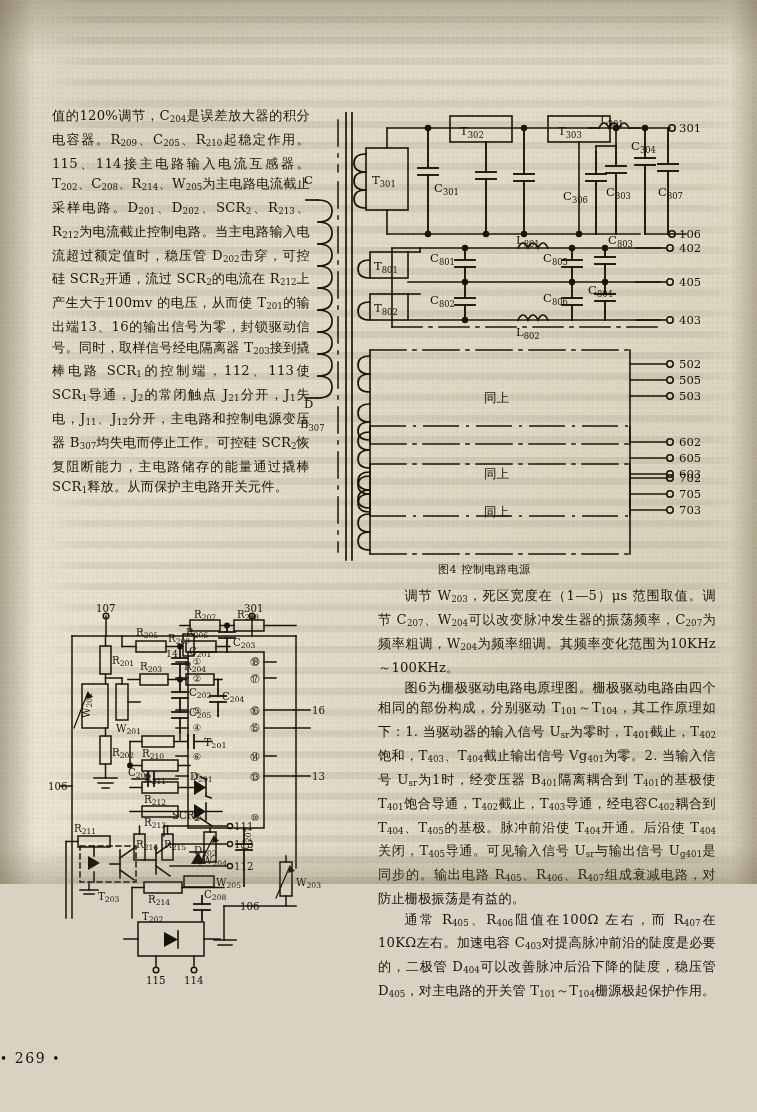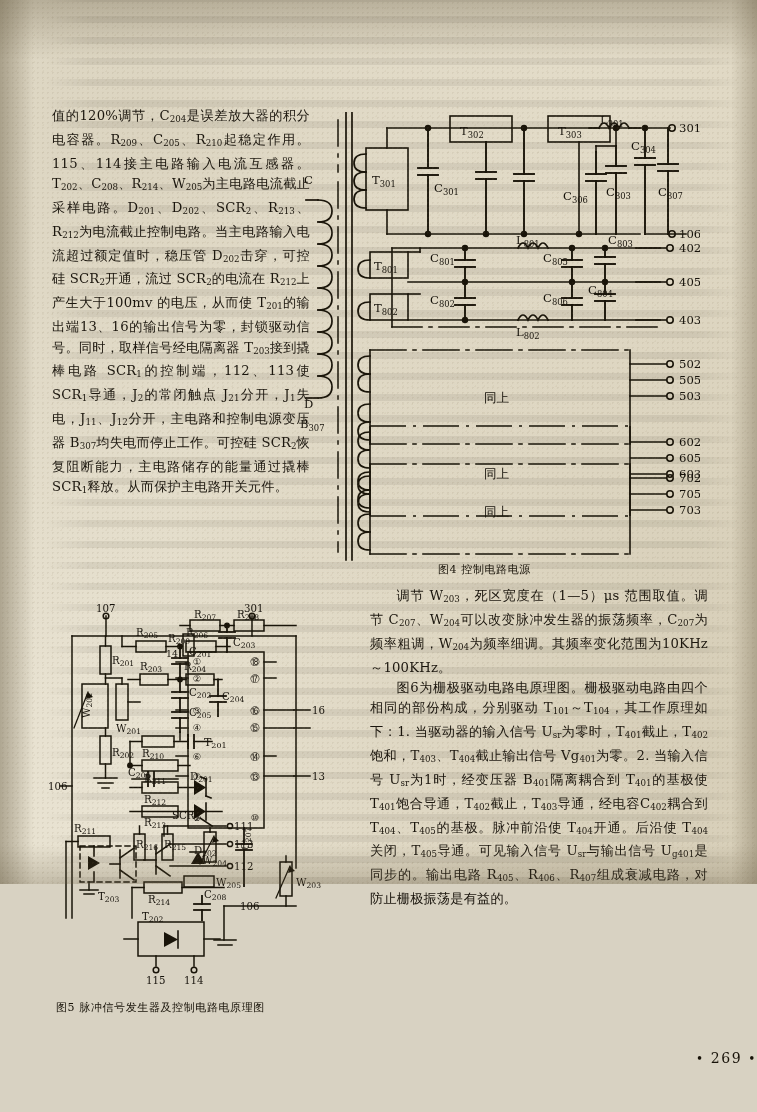--- a/index.html
+++ b/index.html
@@ -45,58 +45,59 @@
   
   .coltext{
     position:absolute;
     font-size:13.2px;line-height:20.4px;
     letter-spacing:.2px;text-align:justify;
     color:#1a150d;
   }
   .coltext p{margin:0;}
   .coltext p.ind{text-indent:2em;}
   #leftcol{left:52px;top:106px;width:258px;}
-  #rightcol{left:370px;top:586px;width:338px;}
+  #rightcol{left:378px;top:586px;width:338px;}
   sub{font-size:.66em;vertical-align:-.28em;letter-spacing:0;}
 
   
   .caption{
     position:absolute;font-size:11px;letter-spacing:.6px;color:#171208;
     white-space:nowrap;
   }
   #cap4{left:438px;top:562px;}
   #cap5{left:56px;top:1000px;}
 
   
   .figsvg{position:absolute;}
   #fig4{left:300px;top:112px;}
   #fig5{left:44px;top:600px;}
   svg text{font-family:"DejaVu Serif","Liberation Serif",serif;fill:#15110a;}
 
   
   #pagenum{
-    position:absolute;left:0;right:0;top:1050px;text-align:right;
+    position:absolute;left:0;right:0;top:1050px;text-align:left;
     font-size:14px;letter-spacing:1.6px;color:#171208;
   }
   #pagenum .dot{font-size:12px;}
 </style>
 </head>
 <body>
 
 <div id="page">
 
   <div id="showthrough"></div>
 
   <div id="leftcol" class="coltext">
     <p>值的120%调节，C<sub>204</sub>是误差放大器的积分电容器。R<sub>209</sub>、C<sub>205</sub>、R<sub>210</sub>起稳定作用。115、114接主电路输入电流互感器。T<sub>202</sub>、C<sub>208</sub>、R<sub>214</sub>、W<sub>205</sub>为主电路电流截止采样电路。D<sub>201</sub>、D<sub>202</sub>、SCR<sub>2</sub>、R<sub>213</sub>、R<sub>212</sub>为电流截止控制电路。当主电路输入电流超过额定值时，稳压管 D<sub>202</sub>击穿，可控硅 SCR<sub>2</sub>开通，流过 SCR<sub>2</sub>的电流在 R<sub>212</sub>上产生大于100mv 的电压，从而使 T<sub>201</sub>的输出端13、16的输出信号为零，封锁驱动信号。同时，取样信号经电隔离器 T<sub>203</sub>接到撬棒电路 SCR<sub>1</sub>的控制端，112、113使 SCR<sub>1</sub>导通，J<sub>2</sub>的常闭触点 J<sub>21</sub>分开，J<sub>1</sub>失电，J<sub>11</sub>、J<sub>12</sub>分开，主电路和控制电源变压器 B<sub>307</sub>均失电而停止工作。可控硅 SCR<sub>2</sub>恢复阻断能力，主电路储存的能量通过撬棒 SCR<sub>1</sub>释放。从而保护主电路开关元件。</p>
   </div>
 
   <div id="rightcol" class="coltext">
     <p class="ind">调节 W<sub>203</sub>，死区宽度在（1—5）μs 范围取值。调节 C<sub>207</sub>、W<sub>204</sub>可以改变脉冲发生器的振荡频率，C<sub>207</sub>为频率粗调，W<sub>204</sub>为频率细调。其频率变化范围为10KHz～100KHz。</p>
     <p class="ind">图6为栅极驱动电路电原理图。栅极驱动电路由四个相同的部份构成，分别驱动 T<sub>101</sub>～T<sub>104</sub>，其工作原理如下：1. 当驱动器的输入信号 U<sub>sr</sub>为零时，T<sub>401</sub>截止，T<sub>402</sub>饱和，T<sub>403</sub>、T<sub>404</sub>截止输出信号 Vg<sub>401</sub>为零。2. 当输入信号 U<sub>sr</sub>为1时，经变压器 B<sub>401</sub>隔离耦合到 T<sub>401</sub>的基极使 T<sub>401</sub>饱合导通，T<sub>402</sub>截止，T<sub>403</sub>导通，经电容C<sub>402</sub>耦合到 T<sub>404</sub>、T<sub>405</sub>的基极。脉冲前沿使 T<sub>404</sub>开通。后沿使 T<sub>404</sub>关闭，T<sub>405</sub>导通。可见输入信号 U<sub>sr</sub>与输出信号 U<sub>g401</sub>是同步的。输出电路 R<sub>405</sub>、R<sub>406</sub>、R<sub>407</sub>组成衰减电路，对防止栅极振荡是有益的。</p>
+    <p class="ind">通常 R<sub>405</sub>、R<sub>406</sub>阻值在100Ω 左右，而 R<sub>407</sub>在10KΩ左右。加速电容 C<sub>403</sub>对提高脉冲前沿的陡度是必要的，二极管 D<sub>404</sub>可以改善脉冲后沿下降的陡度，稳压管 D<sub>405</sub>，对主电路的开关管 T<sub>101</sub>～T<sub>104</sub>栅源极起保护作用。</p>
   </div>
 
   <svg id="fig4" class="figsvg" width="400" height="450" viewBox="0 0 400 450">
     <g stroke="#191409" stroke-width="1.6" fill="none" stroke-linecap="square">
 
       <line x1="46" y1="0" x2="46" y2="448" stroke-width="1.7"></line>
       <line x1="52" y1="0" x2="52" y2="448" stroke-width="1.7"></line>
       <line x1="38" y1="8" x2="38" y2="60" stroke-dasharray="26 8 3 8" stroke-width="1.5"></line>
       <line x1="38" y1="70" x2="38" y2="440" stroke-dasharray="26 8 3 8" stroke-width="1.5"></line>
 
@@ -708,21 +709,20 @@
       <text x="158" y="264">W<tspan font-size="7.6" dy="2.4">204</tspan></text>
       <text x="172" y="286">W<tspan font-size="7.6" dy="2.4">205</tspan></text>
       <text x="252" y="286">W<tspan font-size="7.6" dy="2.4">203</tspan></text>
       <text x="205" y="250" transform="rotate(-90 205 250)">C<tspan font-size="7.6" dy="2.4">207</tspan></text>
 
       <text x="102" y="384">115</text>
       <text x="140" y="384">114</text>
     </g>
   </svg>
 
-  <div id="cap5" class="caption">图5   脉冲信号发生器及控制电路电原理图</div>
 
   <div id="pagenum">
     <span class="dot">•</span>
     <span>269</span>
     <span class="dot">•</span>
   </div>
 
   <div id="grain"></div>
   <div id="edgeL"></div>
   <div id="edgeR"></div>

